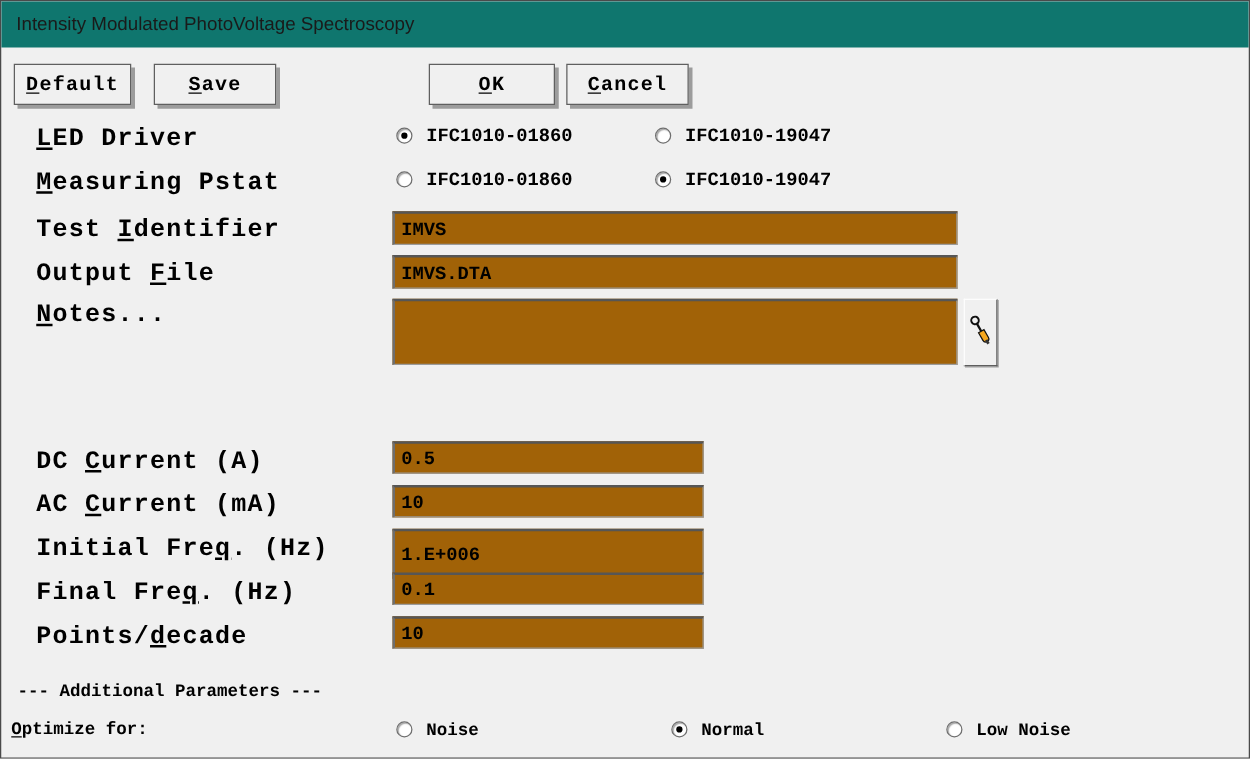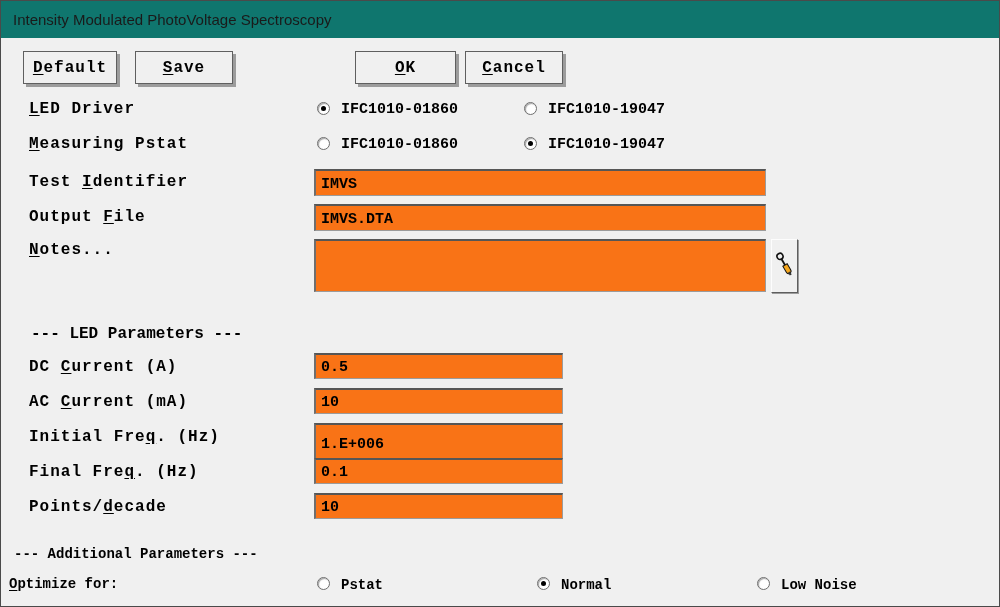--- a/index.html
+++ b/index.html
@@ -6,28 +6,28 @@
   body{width:1000px;height:607px;background:#ffffff;font-family:"Liberation Mono",monospace;}
   .window{position:relative;width:1000px;height:607px;box-sizing:border-box;
           border:1px solid #4a4a4a;background:#f0f0f0;overflow:hidden;}
   .titlebar{position:absolute;top:0;left:0;right:0;height:37px;background:#0f766e;
             display:flex;align-items:center;padding-left:12px;
             font-family:"Liberation Sans",sans-serif;font-size:15px;color:#1a1a1a;}
   
   .btn{position:absolute;top:50px;height:33px;box-sizing:border-box;background:#f0f0f0;
        border:1px solid #5f5f5f;box-shadow:3px 3px 0 #9c9c9c;
        font-family:"Liberation Mono",monospace;font-weight:bold;font-size:16px;
-       letter-spacing:1px;color:#000;padding:0;text-align:center;cursor:default;margin-left:12px;}
+       letter-spacing:1px;color:#000;padding:0;text-align:center;cursor:default;}
   
-  .lbl{position:absolute;font-weight:bold;font-size:16px;letter-spacing:1px;color:#000;white-space:pre;}
+  .lbl{position:absolute;font-weight:bold;font-size:20px;letter-spacing:1px;color:#000;white-space:pre;}
   .opt-lbl{position:absolute;font-weight:bold;font-size:15px;color:#000;white-space:pre;}
   .sm{font-size:14px;letter-spacing:0;}
   .u{text-decoration:underline;text-underline-offset:2px;}
   
-  .field{position:absolute;box-sizing:border-box;background:#f97316;
+  .field{position:absolute;box-sizing:border-box;background:#a16207;
          border:1px solid #9b9b9b;border-top:2px solid #565656;border-left:2px solid #6e6e6e;
          font-family:"Liberation Mono",monospace;font-weight:bold;font-size:15px;color:#000;
          padding:2px 5px 0 5px;outline:none;}
   textarea.field{resize:none;padding-top:4px;}
   
   .radio{position:absolute;width:13px;height:13px;box-sizing:border-box;border-radius:50%;
          background:#fff;border:1px solid #6e6e6e;
          box-shadow:inset 1px 1px 1px #a5a5a5;}
   .radio .dot{position:absolute;left:3px;top:3px;width:5px;height:5px;border-radius:50%;
               background:#000;display:none;}
@@ -81,42 +81,41 @@
         <g transform="rotate(-30 11 15)">
           <circle cx="11" cy="5" r="3" fill="none" stroke="#111111" stroke-width="1.6"></circle>
           <rect x="10.1" y="8" width="1.8" height="7" fill="#111111"></rect>
           <path d="M8.5 15 h5 v7 q0 2.5 -2.5 2.5 t-2.5 -2.5 z" fill="#f5a71e" stroke="#111111" stroke-width="1"></path>
           <rect x="9.9" y="23" width="2.2" height="3.5" fill="#333333"></rect>
         </g>
       </svg>
     </span>
   </button>
 
-  <span class="lbl" style="left:30px;top:324px;letter-spacing:0">--- LED Parameters ---</span>
 
   <span class="lbl" style="left:28px;top:357px"><span>DC </span><span class="u">C</span><span>urrent (A)</span></span>
   <input class="field" style="left: 313px; top: 352px; width: 249px; height: 26px;" type="text" value="0.5">
 
   <span class="lbl" style="left:28px;top:392px"><span>AC </span><span class="u">C</span><span>urrent (mA)</span></span>
   <input class="field" style="left: 313px; top: 387px; width: 249px; height: 26px;" type="text" value="10">
 
   <span class="lbl" style="left:28px;top:427px"><span>Initial Fre</span><span class="u">q</span><span>. (Hz)</span></span>
   <input class="field" style="left: 313px; top: 422px; width: 249px; height: 40px;" type="text" value="1.E+006">
 
   <span class="lbl" style="left:28px;top:462px"><span>Final Fre</span><span class="u">q</span><span>. (Hz)</span></span>
   <input class="field" style="left: 313px; top: 457px; width: 249px; height: 26px;" type="text" value="0.1">
 
   <span class="lbl" style="left:28px;top:497px"><span>Points/</span><span class="u">d</span><span>ecade</span></span>
   <input class="field" style="left: 313px; top: 492px; width: 249px; height: 26px;" type="text" value="10">
 
   <span class="lbl sm" style="left:13px;top:545px">--- Additional Parameters ---</span>
 
   <span class="lbl sm" style="left:8px;top:575px"><span class="u">O</span><span>ptimize for:</span></span>
   <span class="radio" style="left:316px;top:576px"></span>
-  <span class="opt-lbl sm" style="left:340px;top:576px">Pstat</span>
+  <span class="opt-lbl sm" style="left:340px;top:576px">Noise</span>
   <span class="radio on" style="left:536px;top:576px">
       <span class="dot"></span>
     </span>
   <span class="opt-lbl sm" style="left:560px;top:576px">Normal</span>
   <span class="radio" style="left:756px;top:576px"></span>
   <span class="opt-lbl sm" style="left:780px;top:576px">Low Noise</span>
 
 </div>
 
 </body></html>

